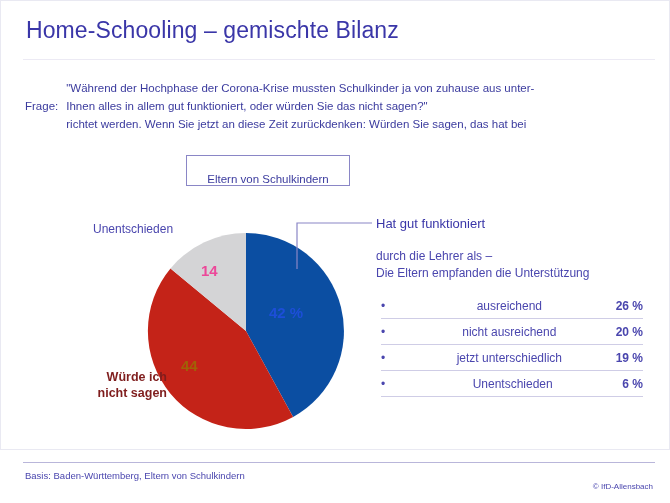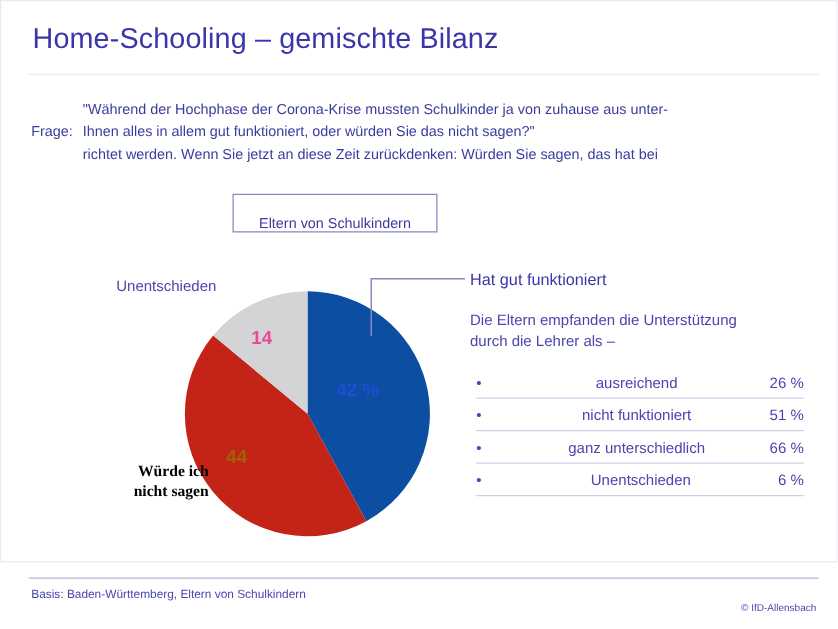--- a/index.html
+++ b/index.html
@@ -34,35 +34,35 @@
   .pie-svg{position:absolute;left:0;top:0;}
 
   .slice-label{position:absolute;font-weight:bold;font-size:15px;}
   .lbl-42{left:268px;top:303px;color:#1d4ed8;}
   .lbl-44{left:180px;top:356px;color:#a16207;}
   .lbl-14{left:200px;top:261px;color:#ec4899;}
 
   .cat-unentschieden{position:absolute;left:92px;top:221px;font-size:12px;
                      color:#4a46ae;font-weight:400;white-space:nowrap;}
   .cat-wuerde{position:absolute;left:26px;top:368px;width:140px;text-align:right;
-              font-size:12.5px;font-weight:bold;color:#000000;line-height:16px;font-family:Liberation Serif, serif;}
+              font-size:12.5px;font-weight:bold;color:#7f1d1d;line-height:16px;}
 
   
   .right-head{position:absolute;left:375px;top:215px;font-size:13px;
               font-weight:normal;color:#3a36a8;white-space:nowrap;}
   .right-sub{position:absolute;left:375px;top:247px;width:270px;font-size:12px;
              color:#4a46ae;line-height:17px;}
   .right-sub p{margin:0;}
 
   .items{position:absolute;left:380px;top:292px;width:262px;}
   .item{display:flex;align-items:center;height:25px;
         border-bottom:1px solid #cfcde6;font-size:12px;color:#4a46ae;}
   .bullet{flex:0 0 auto;width:22px;text-align:left;font-size:12px;line-height:1;color:#4a46ae;}
   .item-label{flex:1 1 auto;white-space:nowrap;text-align:center;}
-  .item-value{flex:0 0 auto;text-align:left;white-space:nowrap;}
+  .item-value{flex:0 0 auto;text-align:left;white-space:nowrap;font-weight:bold;}
 
   
   .footer-rule{position:absolute;left:22px;right:14px;top:461px;height:1px;
                background:#b9b6da;}
   .footer{position:absolute;left:24px;top:468px;font-size:9.5px;
           color:#4a46ae;line-height:13px;}
   .footer div{white-space:nowrap;}
   .copyright{position:absolute;right:16px;top:481px;font-size:8px;color:#4a46ae;
              white-space:nowrap;}
 </style>
@@ -107,39 +107,39 @@
 
     <div class="cat-unentschieden">Unentschieden</div>
     <div class="cat-wuerde">
       <div>Würde ich</div>
       <div>nicht sagen</div>
     </div>
   </div>
 
   <div class="right-head">Hat gut funktioniert</div>
   <div class="right-sub">
+    <p>durch die Lehrer als –</p>
     <p>Die Eltern empfanden die Unterstützung</p>
-    <p>durch die Lehrer als –</p>
   </div>
 
   <div class="items">
     <div class="item">
       <span class="bullet">•</span>
       <span class="item-label">ausreichend</span>
       <span class="item-value">26 %</span>
     </div>
     <div class="item">
       <span class="bullet">•</span>
-      <span class="item-label">nicht funktioniert</span>
-      <span class="item-value">51 %</span>
+      <span class="item-label">nicht ausreichend</span>
+      <span class="item-value">20 %</span>
     </div>
     <div class="item">
       <span class="bullet">•</span>
-      <span class="item-label">ganz unterschiedlich</span>
-      <span class="item-value">66 %</span>
+      <span class="item-label">jetzt unterschiedlich</span>
+      <span class="item-value">19 %</span>
     </div>
     <div class="item">
       <span class="bullet">•</span>
       <span class="item-label">Unentschieden</span>
       <span class="item-value">6 %</span>
     </div>
   </div>
 
   <div class="footer-rule"></div>
   <div class="footer">

